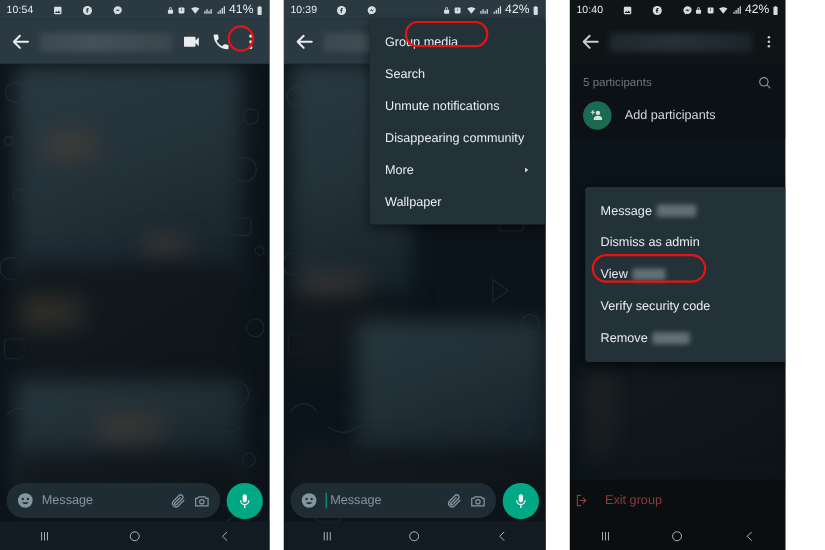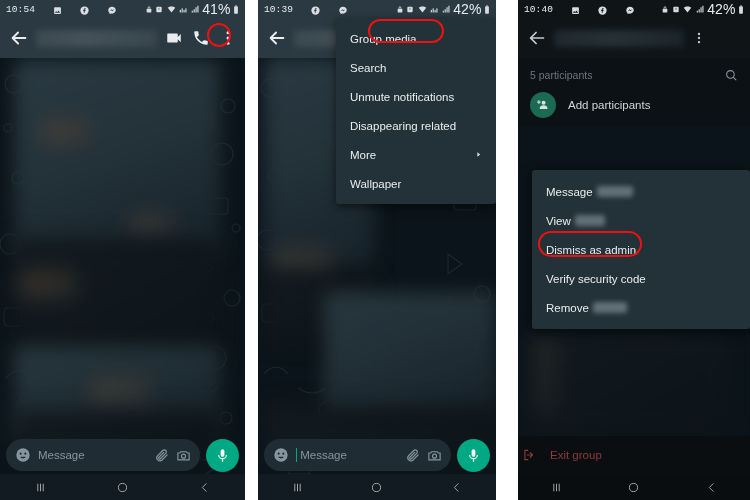--- a/index.html
+++ b/index.html
@@ -11,34 +11,34 @@
   }
   .stage { position: relative; width: 750px; height: 500px; background: #fff; }
 
   
   .phone {
     position: absolute; top: 0; height: 500px; overflow: hidden;
     background: #0b141a;
   }
   #phone1 { left: 0px;   width: 245px; }
   #phone2 { left: 258px; width: 238px; }
-  #phone3 { left: 518px; width: 232px; }
+  #phone3 { left: 518px; width: 196px; }
 
   
   .statusbar {
     height: 18px; display: flex; align-items: center;
     padding: 0 6px; background: #2b3942; color: #e9edef;
     font-size: 9.5px; letter-spacing: .1px; position: relative; z-index: 6;
   }
   .statusbar.dark { background: #0f1417; }
-  .sb-left { display: flex; align-items: flex-end; gap: 18px; font-family: Liberation Mono, monospace; }
+  .sb-left { display: flex; align-items: center; gap: 18px; }
   .sb-time { font-size: 9.5px; font-weight: 400; }
   .sb-right { margin-left: auto; display: flex; align-items: center; gap: 2.5px; }
   .sb-ico { display: inline-block; opacity: .92; }
-  .sb-batt { font-size: 14px; }
+  .sb-batt { font-size: 11px; }
 
   
   .appbar {
     height: 40px; background: #2b3942; display: flex; align-items: center;
     padding: 0 8px; position: relative; z-index: 5;
   }
   .appbar.dark { background: #0f1417; }
   .appbar .back { width: 22px; height: 22px; flex: 0 0 22px; }
   .titleblur {
     height: 17px; flex: 1 1 auto; margin-left: 6px; border-radius: 3px;
@@ -379,21 +379,21 @@
       <div class="menu-item">
           <span>Group media</span>
         </div>
       <div class="menu-item">
           <span>Search</span>
         </div>
       <div class="menu-item">
           <span>Unmute notifications</span>
         </div>
       <div class="menu-item">
-          <span>Disappearing related</span>
+          <span>Disappearing community</span>
         </div>
       <div class="menu-item">
         <span>More</span>
         <svg class="caretr" width="7" height="9" viewBox="0 0 24 24" fill="#d7dbdd">
             <path d="M8 4l10 8-10 8z"></path>
           </svg>
       </div>
       <div class="menu-item">
           <span>Wallpaper</span>
         </div>
@@ -513,25 +513,25 @@
       </div>
       <span class="addlabel">Add participants</span>
     </div>
 
     <div class="ctxmenu" style="left:14px; top:170px; width:218px;">
       <div class="ctx-item">
         <span>Message</span>
         <span class="blurword" style="width:36px"></span>
       </div>
       <div class="ctx-item">
+        <span>Dismiss as admin</span>
+      </div>
+      <div class="ctx-item">
         <span>View</span>
         <span class="blurword" style="width:30px"></span>
-      </div>
-      <div class="ctx-item">
-        <span>Dismiss as admin</span>
       </div>
       <div class="ctx-item">
         <span>Verify security code</span>
       </div>
       <div class="ctx-item">
         <span>Remove</span>
         <span class="blurword" style="width:34px"></span>
       </div>
     </div>
 

